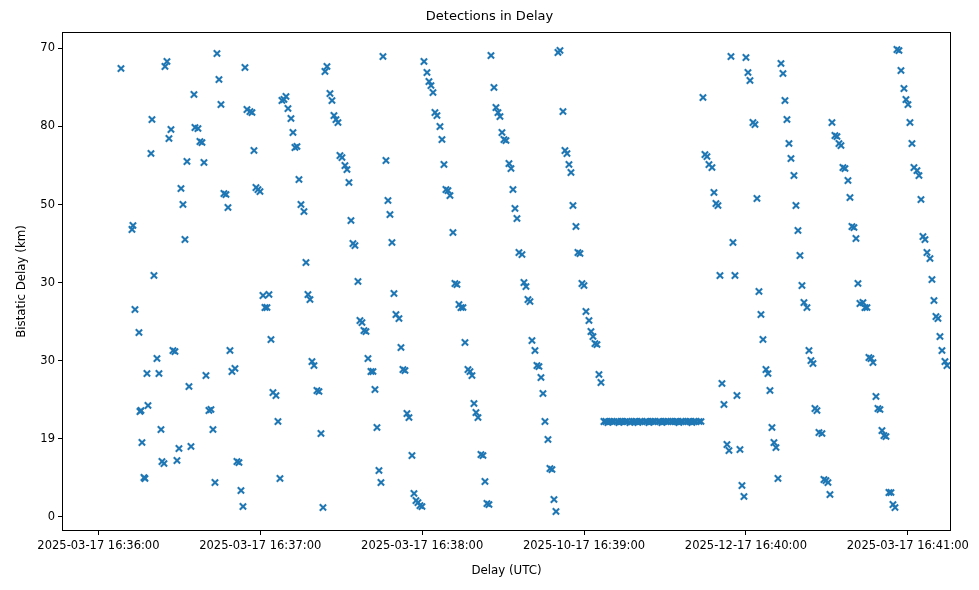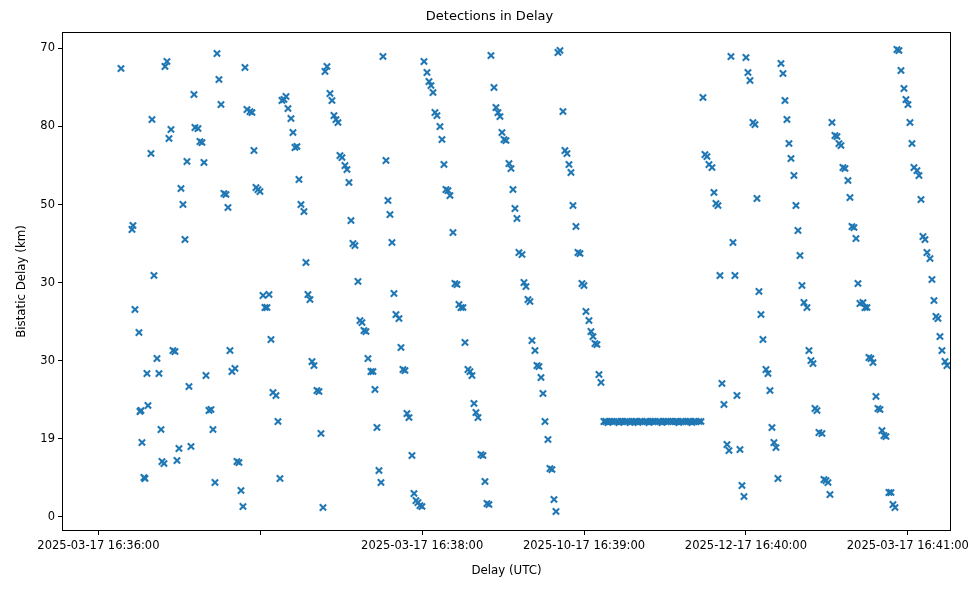--- a/index.html
+++ b/index.html
@@ -528,20 +528,21 @@
       <div class="yticklabel" style="right: 924px; top: 196.581px;">50</div>
       <div class="ytick" style="left: 58.4px; top: 125.94px; position: absolute;"></div>
       <div class="yticklabel" style="right: 924px; top: 118.49px;">80</div>
       <div class="ytick" style="left: 58.4px; top: 47.8491px; position: absolute;"></div>
       <div class="yticklabel" style="right: 924px; top: 40.3991px;">70</div>
     </div>
   <div id="xtick-layer">
       <div class="xtick" style="position: absolute; left: 97.8734px; top: 531px;"></div>
       <div class="xticklabel" style="left: -1.57663px; width: 200px; top: 538px;">2025-03-17 16:36:00</div>
       <div class="xtick" style="position: absolute; left: 259.755px; top: 531px;"></div>
+      <div class="xticklabel" style="left: 160.305px; width: 200px; top: 538px;">2025-03-17 16:37:00</div>
       <div class="xtick" style="position: absolute; left: 421.637px; top: 531px;"></div>
       <div class="xticklabel" style="left: 322.187px; width: 200px; top: 538px;">2025-03-17 16:38:00</div>
       <div class="xtick" style="position: absolute; left: 583.518px; top: 531px;"></div>
       <div class="xticklabel" style="left: 484.068px; width: 200px; top: 538px;">2025-10-17 16:39:00</div>
       <div class="xtick" style="position: absolute; left: 745.4px; top: 531px;"></div>
       <div class="xticklabel" style="left: 645.95px; width: 200px; top: 538px;">2025-12-17 16:40:00</div>
       <div class="xtick" style="position: absolute; left: 907.282px; top: 531px;"></div>
       <div class="xticklabel" style="left: 807.832px; width: 200px; top: 538px;">2025-03-17 16:41:00</div>
     </div>
 

